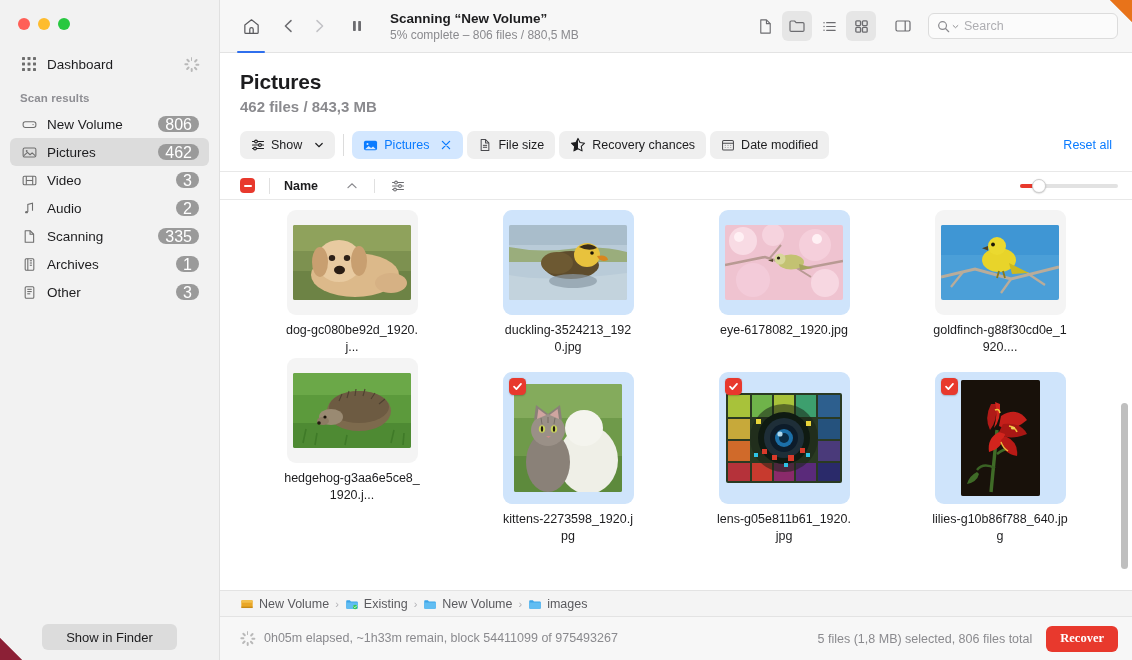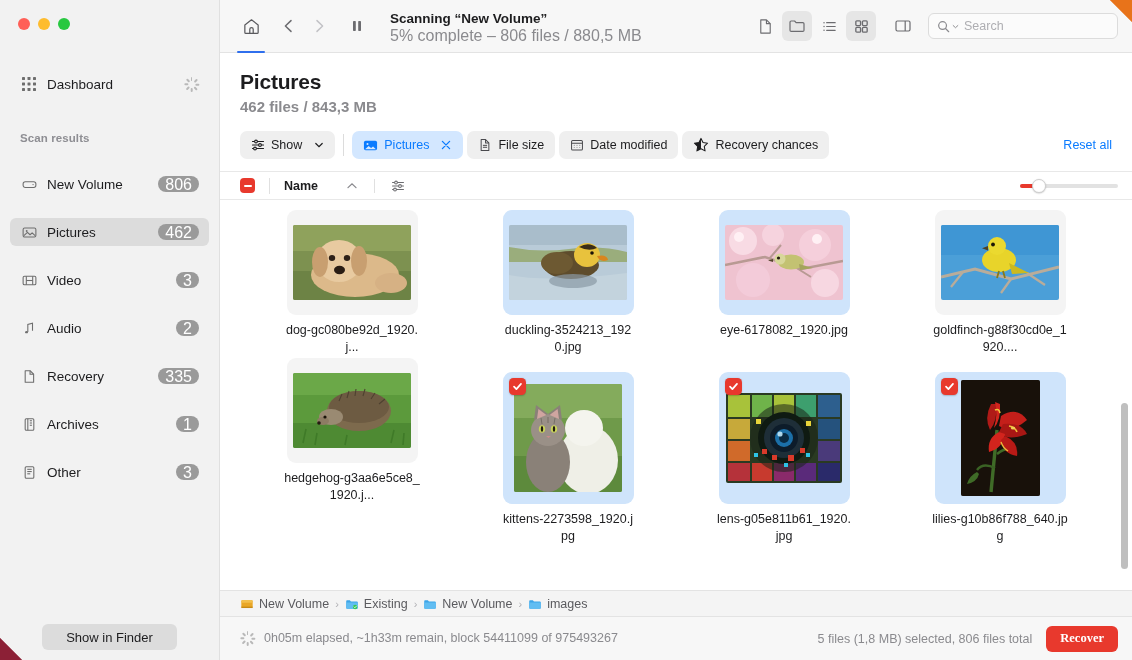--- a/index.html
+++ b/index.html
@@ -32,21 +32,20 @@
   }
 
   
   .sidebar {
     width: 220px; height: 660px;
     background: #f2f2f2;
     border-right: 1px solid #e0e0e0;
     display: flex; flex-direction: column;
     flex: 0 0 220px;
     position: relative;
-    gap: 20px;
   }
   .traffic {
     display: flex; gap: 8px;
     padding: 18px 0 0 18px;
     height: 44px;
   }
   .light { width: 12px; height: 12px; border-radius: 50%; }
   .light.red { background: #ff5f57; }
   .light.yellow { background: #febc2e; }
   .light.green { background: #28c840; }
@@ -144,21 +143,21 @@
     position: absolute;
     bottom: -12px; left: 50%; transform: translateX(-50%);
     width: 28px; height: 2.5px; background: #2f6fed; border-radius: 2px;
   }
   .tb-gap { width: 8px; }
   .scan-info {
     margin-left: 18px;
     display: flex; flex-direction: column; justify-content: center;
   }
   .scan-title { font-size: 13.5px; font-weight: 700; color: #1d1d1f; line-height: 17px; }
-  .scan-sub { font-size: 16px; color: #8a8a8e; line-height: 15px; margin-top: 1px; }
+  .scan-sub { font-size: 12px; color: #8a8a8e; line-height: 15px; margin-top: 1px; }
   .tb-right { margin-left: auto; display: flex; align-items: center; gap: 2px; }
   .tb-ico.sel { background: #e6e6e6; }
   .searchbox {
     width: 190px; height: 26px;
     background: #fbfbfb;
     border: 1px solid #dcdcdc;
     border-radius: 6px;
     display: flex; align-items: center;
     padding: 0 8px;
     margin-left: 8px;
@@ -415,21 +414,21 @@
       <span class="sb-badge">2</span>
     </div>
 
     <div class="sb-row">
       <span class="sb-ico">
         <svg width="15" height="15" viewBox="0 0 16 16" fill="none" stroke="currentColor" stroke-width="1.15">
           <path d="M3.4 1.8 h5.2 l3.8 3.8 v8.6 h-9 z" stroke-linejoin="round"></path>
           <path d="M8.6 1.8 v3.8 h3.8"></path>
         </svg>
       </span>
-      <span class="sb-label">Recovery</span>
+      <span class="sb-label">Scanning</span>
       <span class="sb-badge">335</span>
     </div>
 
     <div class="sb-row">
       <span class="sb-ico">
         <svg width="15" height="15" viewBox="0 0 16 16" fill="none" stroke="currentColor" stroke-width="1.15">
           <rect x="3.4" y="1.8" width="9.2" height="12.4" rx="1.1"></rect>
           <line x1="6.2" y1="1.8" x2="6.2" y2="14.2"></line>
           <line x1="8.3" y1="4" x2="10.6" y2="4"></line>
             <line x1="8.3" y1="6.4" x2="10.6" y2="6.4"></line>
@@ -596,47 +595,47 @@
               <path d="M8.6 1.8 v3.8 h3.8"></path>
             <line x1="5.6" y1="8.4" x2="10.4" y2="8.4"></line>
               <line x1="5.6" y1="10.6" x2="10.4" y2="10.6"></line>
           </svg>
         </span>
         <span>File size</span>
       </div>
 
       <div class="chip">
         <span class="chip-ico">
+          <svg width="16" height="16" viewBox="0 0 18 18" fill="none">
+            <defs>
+                <clipPath id="lefthalf">
+                  <rect x="0" y="0" width="9" height="18"></rect>
+                </clipPath>
+              </defs>
+            <path d="M9 1.6 l2.28 4.62 5.1 0.74 -3.69 3.6 0.87 5.08 L9 13.24 l-4.56 2.4 0.87 -5.08 -3.69 -3.6 5.1 -0.74 Z" stroke="#1d1d1f" stroke-width="1.2" stroke-linejoin="round"></path>
+            <path d="M9 1.6 l2.28 4.62 5.1 0.74 -3.69 3.6 0.87 5.08 L9 13.24 l-4.56 2.4 0.87 -5.08 -3.69 -3.6 5.1 -0.74 Z" fill="#1d1d1f" clip-path="url(#lefthalf)"></path>
+          </svg>
+        </span>
+        <span>Recovery chances</span>
+      </div>
+
+      <div class="chip">
+        <span class="chip-ico">
           <svg width="14" height="14" viewBox="0 0 16 16" fill="none" stroke="#4a4a4e" stroke-width="1.15">
             <rect x="1.8" y="2.8" width="12.4" height="11" rx="1.3"></rect>
               <line x1="1.8" y1="6" x2="14.2" y2="6"></line>
             <circle cx="4.8" cy="8.4" r="0.55" fill="#4a4a4e" stroke="none"></circle>
               <circle cx="8" cy="8.4" r="0.55" fill="#4a4a4e" stroke="none"></circle>
               <circle cx="11.2" cy="8.4" r="0.55" fill="#4a4a4e" stroke="none"></circle>
             <circle cx="4.8" cy="11" r="0.55" fill="#4a4a4e" stroke="none"></circle>
               <circle cx="8" cy="11" r="0.55" fill="#4a4a4e" stroke="none"></circle>
               <circle cx="11.2" cy="11" r="0.55" fill="#4a4a4e" stroke="none"></circle>
           </svg>
         </span>
         <span>Date modified</span>
-      </div>
-
-      <div class="chip">
-        <span class="chip-ico">
-          <svg width="16" height="16" viewBox="0 0 18 18" fill="none">
-            <defs>
-                <clipPath id="lefthalf">
-                  <rect x="0" y="0" width="9" height="18"></rect>
-                </clipPath>
-              </defs>
-            <path d="M9 1.6 l2.28 4.62 5.1 0.74 -3.69 3.6 0.87 5.08 L9 13.24 l-4.56 2.4 0.87 -5.08 -3.69 -3.6 5.1 -0.74 Z" stroke="#1d1d1f" stroke-width="1.2" stroke-linejoin="round"></path>
-            <path d="M9 1.6 l2.28 4.62 5.1 0.74 -3.69 3.6 0.87 5.08 L9 13.24 l-4.56 2.4 0.87 -5.08 -3.69 -3.6 5.1 -0.74 Z" fill="#1d1d1f" clip-path="url(#lefthalf)"></path>
-          </svg>
-        </span>
-        <span>Recovery chances</span>
       </div>
 
       <span class="reset">Reset all</span>
     </div>
 
     <div class="colbar">
       <div class="cb-check">
           <span class="dash"></span>
         </div>
       <span class="cb-sep"></span>

